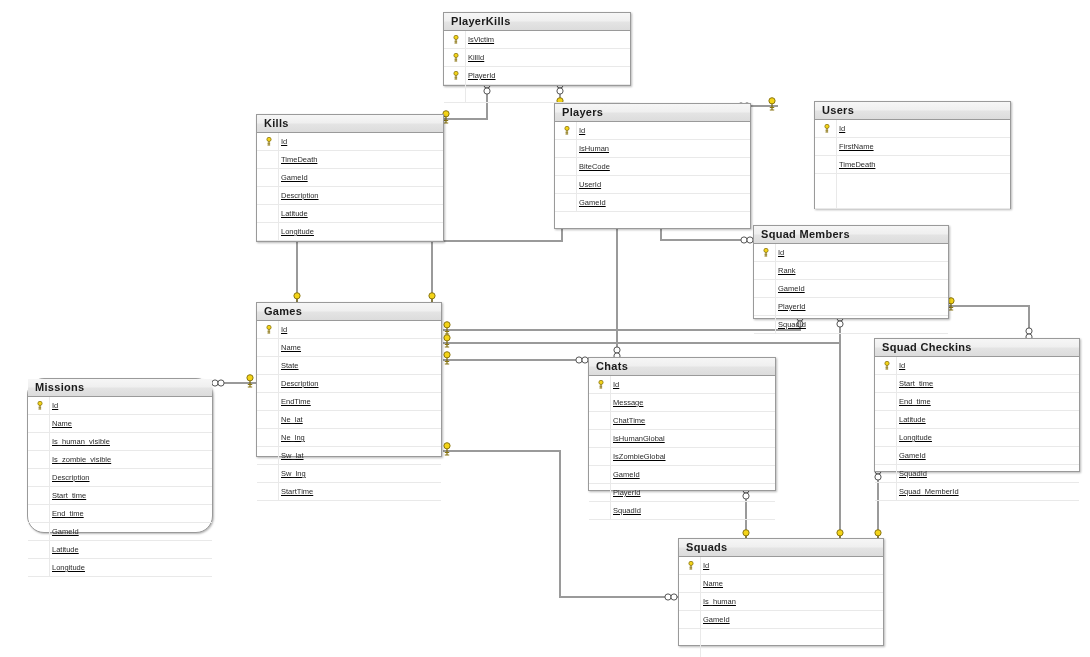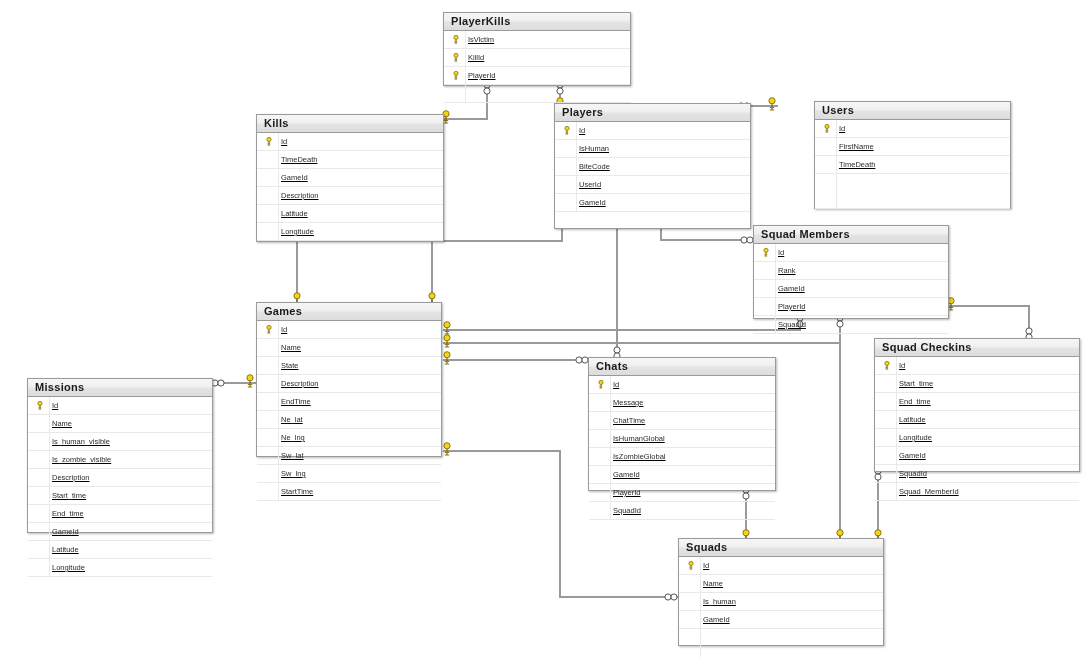--- a/index.html
+++ b/index.html
@@ -279,21 +279,21 @@
           <div class="row"><span>State</span></div>
           <div class="row"><span>Description</span></div>
           <div class="row"><span>EndTime</span></div>
           <div class="row"><span>Ne_lat</span></div>
           <div class="row"><span>Ne_lng</span></div>
           <div class="row"><span>Sw_lat</span></div>
           <div class="row"><span>Sw_lng</span></div>
           <div class="row"><span>StartTime</span></div>
         </div>
       </div>
-      <div class="entity" style="left: 27px; top: 378px; width: 186px; height: 155px;">
+      <div class="entity" style="left: 27px; top: 378px; width: 186px; height: 155px; border-radius: 17px;">
         <div class="hdr">Missions</div>
         <div class="rows">
           <div class="gutter"></div>
           <div class="row"><svg class="keyicon" viewBox="0 0 8 9">
               <circle cx="4" cy="2.4" r="2.1" fill="#f4d417" stroke="#8a7510" stroke-width="0.8"></circle>
               <path d="M4,4.2 L4,8.3" stroke="#8a7510" stroke-width="1"></path>
               <path d="M2.4,6.2 L5.2,6.2 M2.4,8 L5.2,8" stroke="#8a7510" stroke-width="0.9"></path>
             </svg><span>Id</span></div>
           <div class="row"><span>Name</span></div>
           <div class="row"><span>Is_human_visible</span></div>

